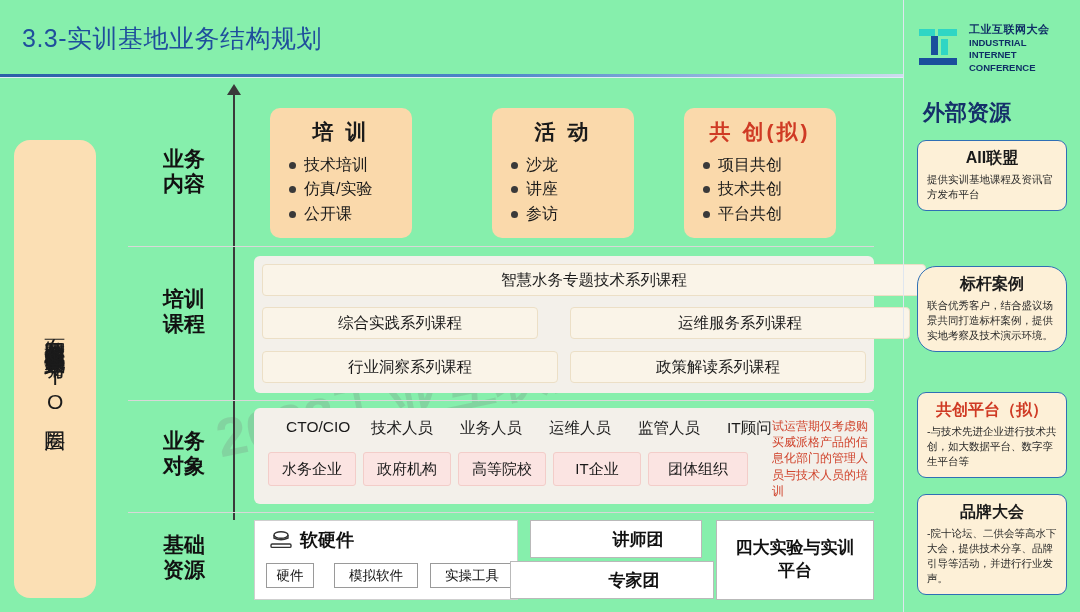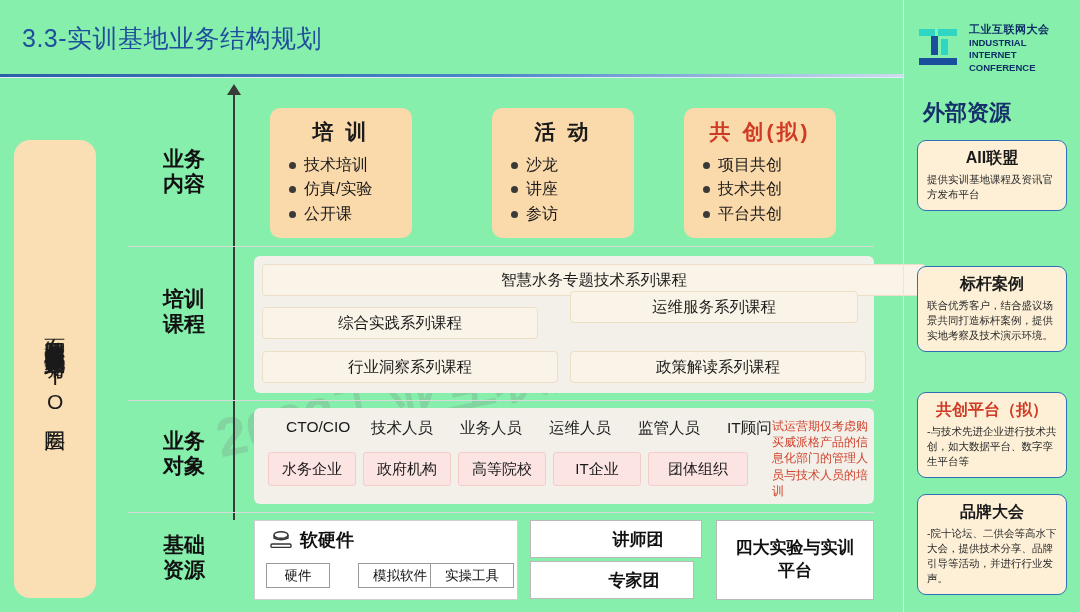--- a/index.html
+++ b/index.html
@@ -319,21 +319,21 @@
     <ul>
       <li>项目共创</li>
       <li>技术共创</li>
       <li>平台共创</li>
     </ul>
   </div>
 
   <div class="courses-bg"></div>
   <div class="cbox" style="left:262px; top:264px; width:664px; height:32px;">智慧水务专题技术系列课程</div>
   <div class="cbox" style="left:262px; top:307px; width:276px; height:32px;">综合实践系列课程</div>
-  <div class="cbox" style="left:570px; top:291px; width:288px; height:32px;">运维服务系列课程</div>
+  <div class="cbox" style="left:570px; top:307px; width:340px; height:32px;">运维服务系列课程</div>
   <div class="cbox" style="left:262px; top:351px; width:296px; height:32px;">行业洞察系列课程</div>
   <div class="cbox" style="left:570px; top:351px; width:296px; height:32px;">政策解读系列课程</div>
 
   <div class="obj-bg"></div>
   <div class="obj-top" style="left:286px;">CTO/CIO</div>
   <div class="obj-top" style="left:371px;">技术人员</div>
   <div class="obj-top" style="left:460px;">业务人员</div>
   <div class="obj-top" style="left:549px;">运维人员</div>
   <div class="obj-top" style="left:638px;">监管人员</div>
   <div class="obj-top" style="left:727px;">IT顾问</div>
@@ -346,26 +346,26 @@
 
   <div class="note">试运营期仅考虑购买威派格产品的信息化部门的管理人员与技术人员的培训</div>
 
   <div class="softbox"></div>
   <svg class="soft-icon" viewBox="0 0 26 22">
     <ellipse cx="13" cy="7" rx="7" ry="3.2" fill="none" stroke="#333" stroke-width="1.4"></ellipse>
     <path d="M6 7 L6 10 Q13 13.5 20 10 L20 7" fill="none" stroke="#333" stroke-width="1.4"></path>
     <rect x="3" y="16" width="20" height="3.4" rx="1.2" fill="none" stroke="#333" stroke-width="1.4"></rect>
   </svg>
   <div class="soft-title">软硬件</div>
-  <div class="sbtn" style="left:266px; width:64px;">硬件</div>
-  <div class="sbtn" style="left:358px; width:84px;text-align:right;">模拟软件</div>
+  <div class="sbtn" style="left:266px; width:48px;">硬件</div>
+  <div class="sbtn" style="left:334px; width:84px;text-align:right;">模拟软件</div>
   <div class="sbtn" style="left:430px; width:84px;">实操工具</div>
 
   <div class="teambox" style="left:530px; top:520px; width:172px; height:38px;">讲师团</div>
-  <div class="teambox" style="left:530px; top:561px; width:164px; height:38px;">专家团</div>
+  <div class="teambox" style="left:510px; top:561px; width:204px; height:38px;">专家团</div>
 
   <div class="platbox">四大实验与实训<br>平台</div>
 
   <div class="right-sep"></div>
 
   <div class="logo-wrap">
     <div class="logo-mark">
       <svg width="46" height="46" viewBox="0 0 46 46">
         <rect x="4" y="4" width="16" height="7" fill="#2fd6c4"></rect>
         <rect x="23" y="4" width="19" height="7" fill="#2fd6c4"></rect>
@@ -382,21 +382,21 @@
     </div>
   </div>
 
   <div class="ext-title">外部资源</div>
 
   <div class="rcard" style="top:140px;">
     <div class="rt">AII联盟</div>
     <div class="rb">提供实训基地课程及资讯官方发布平台</div>
   </div>
 
-  <div class="rcard" style="top:266px;">
+  <div class="rcard" style="top:266px;border-radius:19px;">
     <div class="rt">标杆案例</div>
     <div class="rb">联合优秀客户，结合盛议场景共同打造标杆案例，提供实地考察及技术演示环境。</div>
   </div>
 
   <div class="rcard" style="top:392px;">
     <div class="rt accent">共创平台（拟）</div>
     <div class="rb">-与技术先进企业进行技术共创，如大数据平台、数字孪生平台等</div>
   </div>
 
   <div class="rcard" style="top:494px;">

